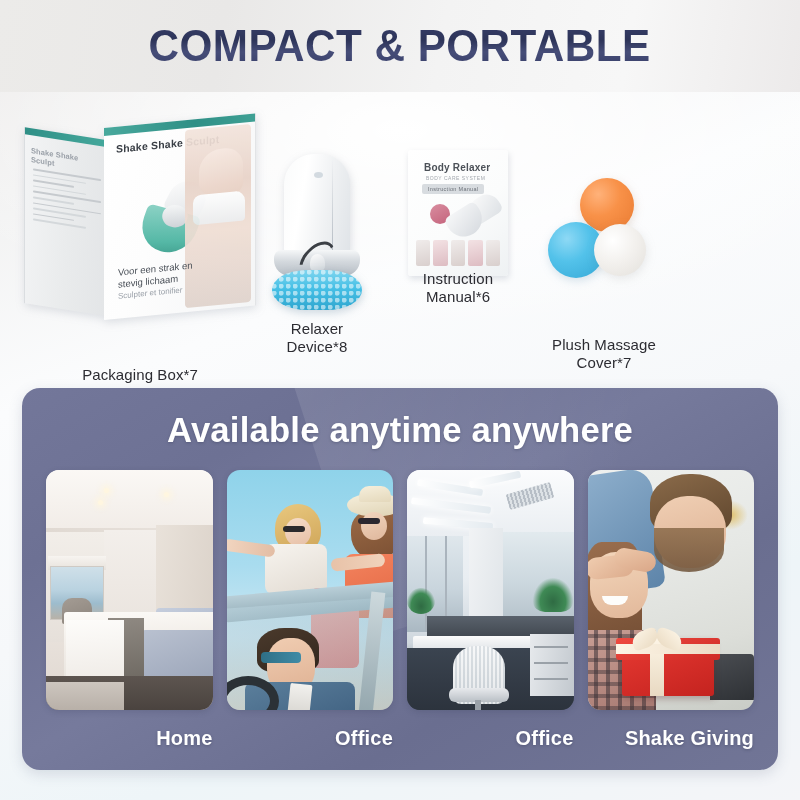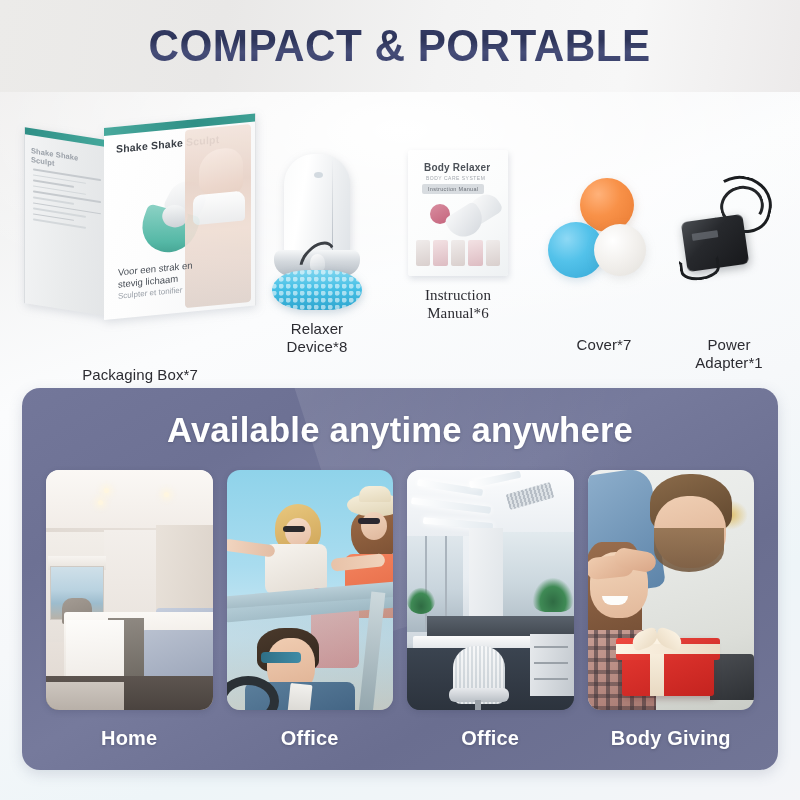--- a/index.html
+++ b/index.html
@@ -294,21 +294,21 @@
   .card-caption {
     position:absolute; left:0; bottom:10px; width:100%;
     text-align:center; color:#ffffff;
     font-size:20px; font-weight:700; letter-spacing:.2px;
     text-shadow:0 1px 3px rgba(50,55,80,.4);
   }
   .captions {
     position:absolute; left:24px; top:330px; width:708px; height:40px;
     display:flex; gap:14px; align-items:center;
   }
-  .cap-cell { flex:1; text-align:center; }
+  .cap-cell { flex:1; text-align:right; }
 
   
   .home-scene { position:absolute; inset:0; background:linear-gradient(180deg,#f6f2ee 0%,#efe9e3 50%,#ded6cf 100%); }
   .home-ceiling {
     position:absolute; left:0; top:0; width:100%; height:62px;
     background:linear-gradient(180deg,#fbf8f5,#f1ece7);
   }
   .home-ceil-edge {
     position:absolute; left:0; top:58px; width:100%; height:4px;
     background:linear-gradient(90deg,#e0d9d2,#eae4de);
@@ -625,46 +625,36 @@
           <div class="man-dev-h"></div>
         </div>
         <div class="man-thumbs">
           <i></i>
             <i></i>
             <i></i>
             <i></i>
             <i></i>
         </div>
       </div>
-      <div class="comp-caption" style="left:-22px; top:136px; width:144px;font-family:Liberation Serif, serif;">
+      <div class="comp-caption" style="left:-22px; top:120px; width:144px;">
         <div>Instruction</div>
         <div>Manual*6</div>
       </div>
     </div>
 
     <div class="comp-item plush">
       <div class="ball orange"></div>
       <div class="ball blue"></div>
       <div class="ball white"></div>
       <div class="comp-caption" style="left:-22px; top:158px; width:156px;">
+        <div>Plush Massage</div>
         <div>Cover*7</div>
       </div>
     </div>
 
-    <div class="comp-item adapter">
-      <div class="ad-cable"></div>
-      <div class="ad-cable2"></div>
-      <div class="ad-brick"></div>
-      <div class="ad-label"></div>
-      <div class="ad-prong"></div>
-      <div class="comp-caption" style="left:-24px; top:162px; width:154px;">
-        <div>Power</div>
-        <div>Adapter*1</div>
-      </div>
-    </div>
 
   </div>
 
   <div class="panel">
     <div class="panel-sheen"></div>
     <div class="panel-title">Available anytime anywhere</div>
 
     <div class="cards">
 
       <div class="card">
@@ -770,18 +760,18 @@
           <div class="gift-bow-r"></div>
         </div>
       </div>
 
     </div>
 
     <div class="captions">
       <div class="cap-cell card-caption" style="position:relative;bottom:auto;">Home</div>
       <div class="cap-cell card-caption" style="position:relative;bottom:auto;">Office</div>
       <div class="cap-cell card-caption" style="position:relative;bottom:auto;">Office</div>
-      <div class="cap-cell card-caption" style="position:relative;bottom:auto;">Body Giving</div>
+      <div class="cap-cell card-caption" style="position:relative;bottom:auto;">Shake Giving</div>
     </div>
 
   </div>
 
 </div>
 
 </body></html>

